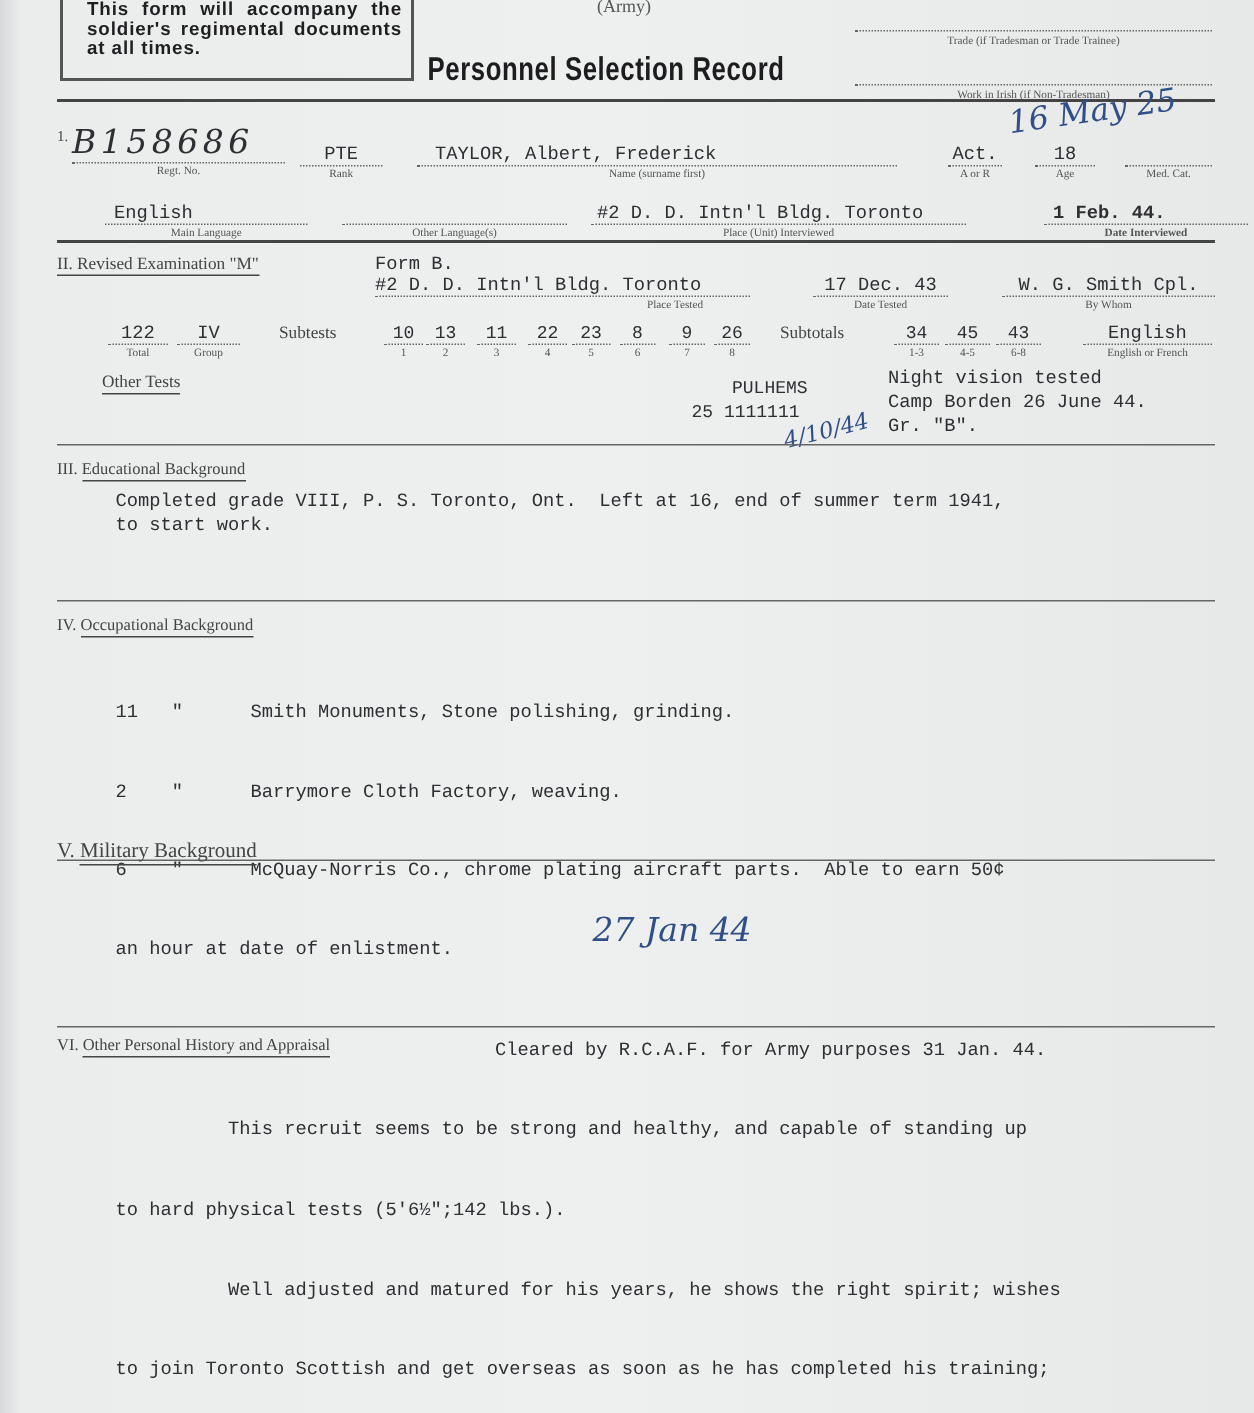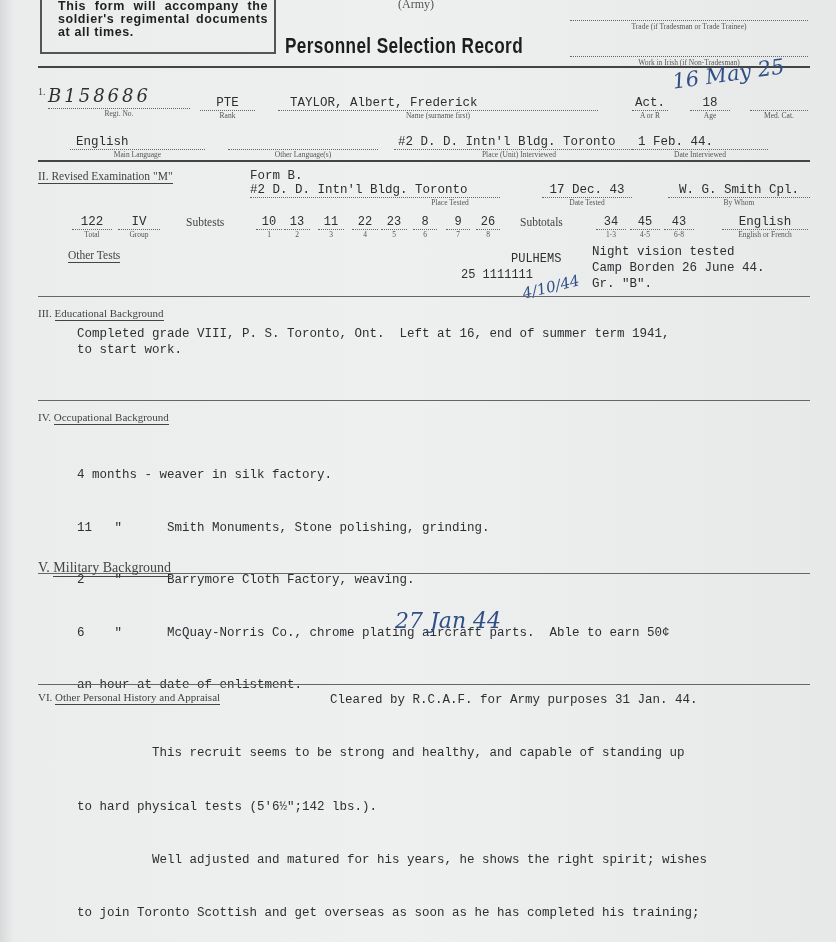--- a/index.html
+++ b/index.html
@@ -58,21 +58,21 @@
   <div class="abs caption" style="left:570px;top:22px;width:238px;">Trade (if Tradesman or Trade Trainee)</div>
   <div class="abs dotline" style="left:570px;top:56px;width:238px;"></div>
   <div class="abs caption" style="left:570px;top:58px;width:238px;">Work in Irish (if Non-Tradesman)</div>
 
   <div class="rule" style="left:38px;top:66px;width:772px;"></div>
 
   <div class="abs ink" style="left:672px;top:62px;font-size:21px;transform:rotate(-8deg);">16 May 25</div>
 
   <div class="abs label" style="left:38px;top:86px;font-size:10px;">1.</div>
   <div class="field" style="left:48px;top:84px;width:142px;">
-    <span class="val ink" style="font-size:18px;line-height:24px;letter-spacing:3px;text-align:left;">B158686</span>
+    <span class="val ink" style="font-size:22px;line-height:24px;letter-spacing:3px;text-align:left;">B158686</span>
     <span class="cap">Regt. No.</span>
   </div>
   <div class="field" style="left:200px;top:96px;width:55px;">
     <span class="val">PTE</span>
     <span class="cap">Rank</span>
   </div>
   <div class="field" style="left:278px;top:96px;width:320px;">
     <span class="val" style="text-align:left;padding-left:12px;">TAYLOR, Albert, Frederick</span>
     <span class="cap">Name (surname first)</span>
   </div>
@@ -94,21 +94,21 @@
     <span class="cap">Main Language</span>
   </div>
   <div class="field" style="left:228px;top:135px;width:150px;">
     <span class="val">&nbsp;</span>
     <span class="cap">Other Language(s)</span>
   </div>
   <div class="field" style="left:394px;top:135px;width:250px;">
     <span class="val" style="text-align:left;padding-left:4px;">#2 D. D. Intn'l Bldg. Toronto</span>
     <span class="cap">Place (Unit) Interviewed</span>
   </div>
-  <div class="field" style="left:632px;top:135px;width:136px;">
+  <div class="field" style="left:696px;top:135px;width:136px;font-weight:bold;">
     <span class="val" style="text-align:left;padding-left:6px;">1 Feb. 44.</span>
     <span class="cap">Date Interviewed</span>
   </div>
 
   <div class="rule" style="left:38px;top:160px;width:772px;"></div>
 
   <div class="abs label" style="left:38px;top:170px;">
     <span class="label-u">II. Revised Examination "M"</span>
   </div>
   <div class="abs typed" style="left:250px;top:169px;">Form B.</div>
@@ -182,21 +182,21 @@
       <span class="cap">6-8</span>
     </div>
   <div class="field" style="left:722px;top:215px;width:86px;">
     <span class="val">English</span>
     <span class="cap">English or French</span>
   </div>
 
   <div class="abs label" style="left:68px;top:249px;">
     <span class="label-u">Other Tests</span>
   </div>
-  <div class="abs typed" style="left:488px;top:252px;font-size:12px;margin-left:23px;">PULHEMS</div>
+  <div class="abs typed" style="left:488px;top:252px;font-size:12px;">PULHEMS</div>
   <div class="abs typed" style="left:461px;top:268px;font-size:12px;">25 1111111</div>
   <div class="abs typed" style="left:592px;top:245px;">Night vision tested</div>
   <div class="abs typed" style="left:592px;top:261px;">Camp Borden 26 June 44.</div>
   <div class="abs typed" style="left:592px;top:277px;">Gr. "B".</div>
   <div class="abs ink" style="left:522px;top:278px;font-size:15px;transform:rotate(-14deg);">4/10/44</div>
 
   <div class="rule thin" style="left:38px;top:296px;width:772px;"></div>
 
   <div class="abs label" style="left:38px;top:307px;font-size:11px;">
     <span>III.</span>
@@ -204,21 +204,20 @@
   </div>
   <div class="para" style="left:77px;top:327px;"><div>Completed grade VIII, P. S. Toronto, Ont.  Left at 16, end of summer term 1941,</div><div>to start work.</div></div>
 
   <div class="rule thin" style="left:38px;top:400px;width:772px;"></div>
 
   <div class="abs label" style="left:38px;top:411px;font-size:11px;">
     <span>IV.</span>
     <span class="label-u">Occupational Background</span>
   </div>
   <div class="para" style="left:77px;top:432px;line-height:17.5px;">
-    <div>4 months - weaver in silk factory.</div>
     <div>11   "      Smith Monuments, Stone polishing, grinding.</div>
     <div>2    "      Barrymore Cloth Factory, weaving.</div>
     <div>6    "      McQuay-Norris Co., chrome plating aircraft parts.  Able to earn 50¢</div>
     <div>an hour at date of enlistment.</div>
   </div>
 
   <div class="rule thin" style="left:38px;top:573px;width:772px;"></div>
 
   <div class="abs label" style="left:38px;top:560px;font-size:14px;">
     <span>V.</span>

